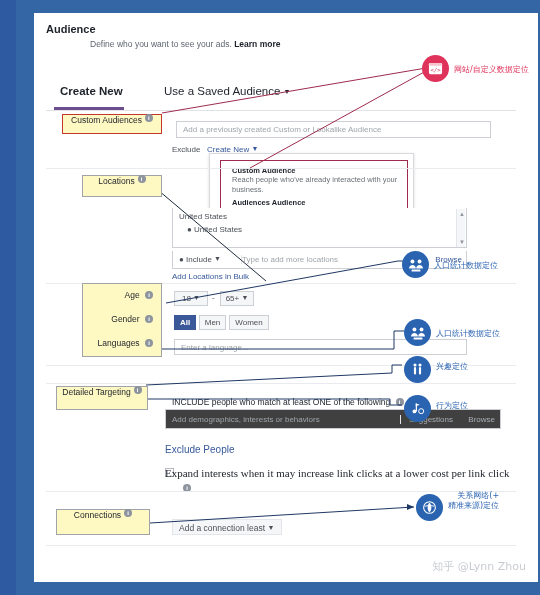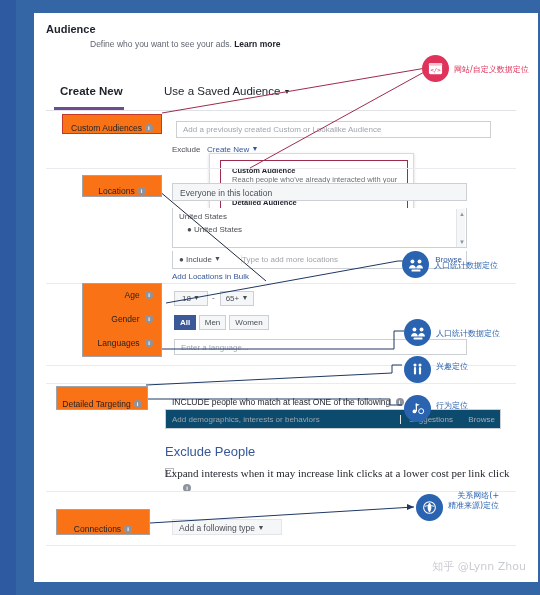--- a/index.html
+++ b/index.html
@@ -136,26 +136,26 @@
   #lang-input {
     position:absolute; left:140px; top:326px; width:293px; height:16px;
     border:1px solid #ccd0d5; background:#fff;
     font-size:8px; color:#a8adb3; padding:3px 0 0 6px;
   }
 
   
   #dt-head { position:absolute; left:138px; top:384px; font-size:8.5px; color:#1d2129; }
   #dt-box {
     position:absolute; left:131px; top:396px; width:336px; height:20px;
-    border:1px solid #ccd0d5; background:#0c4a6e;
+    border:1px solid #ccd0d5; background:#404040;
   }
   #dt-ph { position:absolute; left:6px; top:5px; font-size:8px; color:#a8adb3; }
   #dt-sugg { position:absolute; right:47px; top:5px; font-size:8px; color:#a8adb3; border-left:1px solid #e3e5e8; padding-left:8px; }
   #dt-brw { position:absolute; right:5px; top:5px; font-size:8px; color:#a8adb3; }
-  #excl-people { position:absolute; left:131px; top:431px; font-size:13px; color:#365899; }
+  #excl-people { position:absolute; left:131px; top:431px; font-size:10px; color:#365899; }
   #expand-cb {
     position:absolute; left:131px; top:455px; width:9px; height:9px;
     border:1px solid #b4b8bd; background:#fff;
   }
   #expand-txt { position:absolute; left:131px; top:454px; font-size:11px; color:#1d2129;font-family:Liberation Serif, serif; }
 
   
   #conn-box {
     position:absolute; left:138px; top:506px; width:110px; height:16px;
     background:#f5f6f7; border:1px solid #e3e5e8;
@@ -163,23 +163,23 @@
   }
   
   #save-btn {
     position:absolute; left:134px; top:552px; width:88px; height:16px;
     background:#f6f7f9; border:1px solid #ccd0d5;
     font-size:8.5px; color:#4b4f56; text-align:center; padding-top:2px;
   }
 
   
   .callout {
-    position:absolute; border:1px solid #a0a4a8; background:#f97316;
+    position:absolute; border:1px solid #a0a4a8; background:#fef9c3;
     font-size:8.5px; color:#1d2129;
-    display:flex; align-items:flex-end; justify-content:center;
+    display:flex; align-items:flex-start; justify-content:center;
     z-index:5;
   }
   .callout.red { border:1.5px solid #c0392b; }
 
   
   .badge {
     position:absolute; width:27px; height:27px; border-radius:50%;
     display:flex; align-items:center; justify-content:center;
     z-index:6;
   }
@@ -232,28 +232,25 @@
     <span class="caret">▼</span>
   </div>
 
   <div id="dd">
     <div id="dd-inner"></div>
     <div style="position:absolute;left:22px;top:12px;width:168px;">
       <div class="dd-h">Custom Audience</div>
       <div class="dd-p">Reach people who've already interacted with your business.</div>
     </div>
     <div style="position:absolute;left:22px;top:44px;width:168px;">
-      <div class="dd-h">Detailed Audience</div>
+      <div class="dd-h">Audiences Audience</div>
       <div class="dd-p">Reach new people on Facebook who are similar to your most valuable audiences.</div>
     </div>
   </div>
 
-  <div id="loc-everyone">
-    <span>Everyone in this location</span>
-  </div>
   <div id="loc-list">
     <div id="loc-country">United States</div>
     <div id="loc-pin">
       <span>●</span>
       <span>United States</span>
     </div>
     <div class="sbar">
       <div class="up">▲</div>
       <div class="dn">▼</div>
     </div>
@@ -303,21 +300,21 @@
   <div id="excl-people">Exclude People</div>
   <div id="expand-cb"></div>
   <div id="expand-txt">
     <span>Expand interests when it may increase link clicks at a lower cost per link click</span>
   </div>
   <div style="position:absolute;left:146px;top:464px;">
     <span class="infoi">i</span>
   </div>
 
   <div id="conn-box">
-    <span>Add a following type</span>
+    <span>Add a connection least</span>
     <span class="caret">▼</span>
   </div>
 
 
   <div class="row-sep" style="top:155px;"></div>
   <div class="row-sep" style="top:270px;"></div>
   <div class="row-sep" style="top:352px;"></div>
   <div class="row-sep" style="top:370px;"></div>
   <div class="row-sep" style="top:478px;"></div>
   <div class="row-sep" style="top:532px;"></div>

